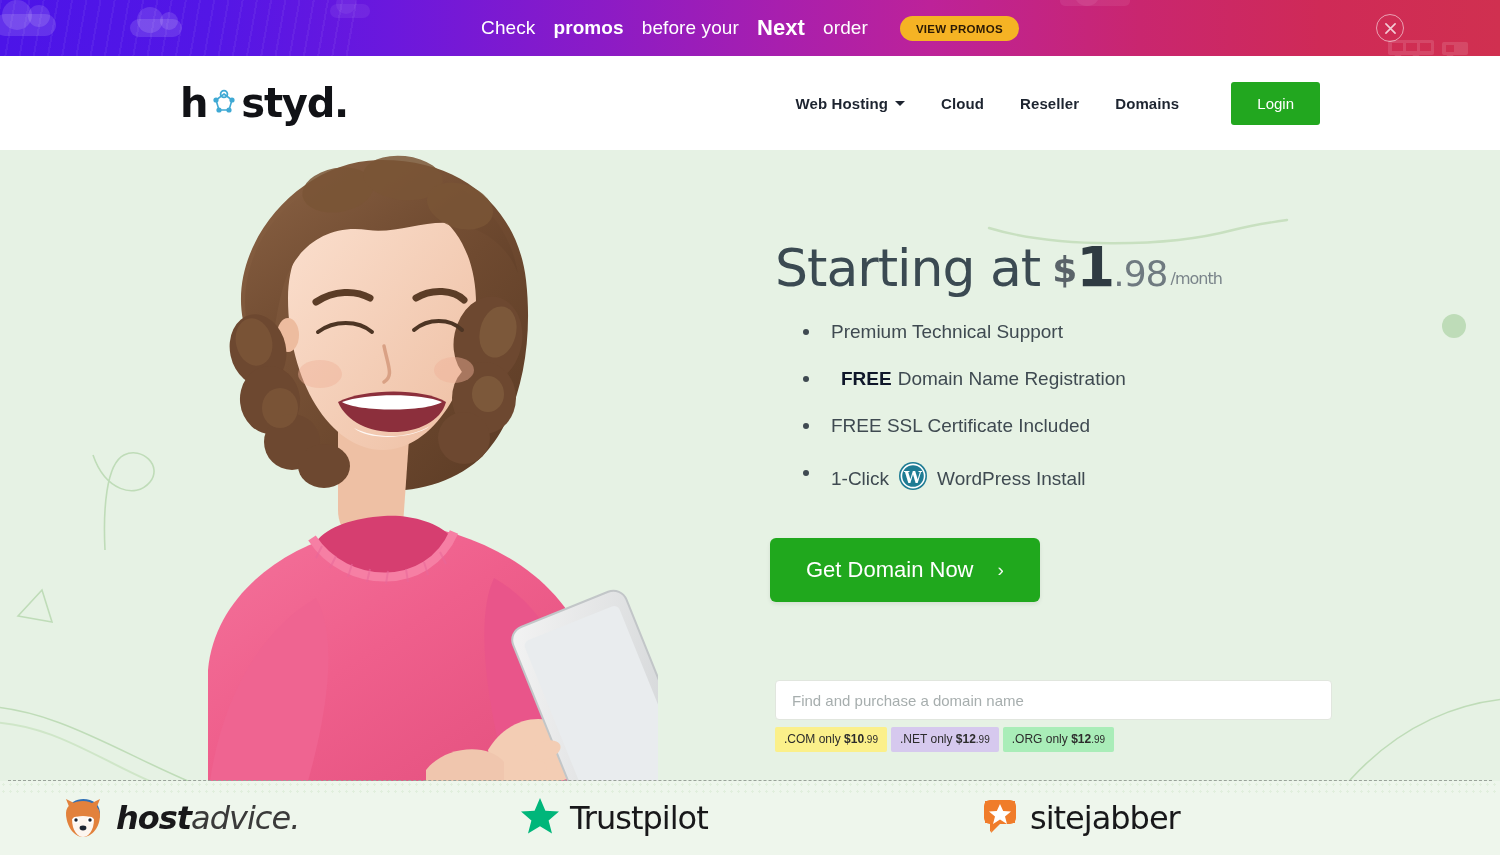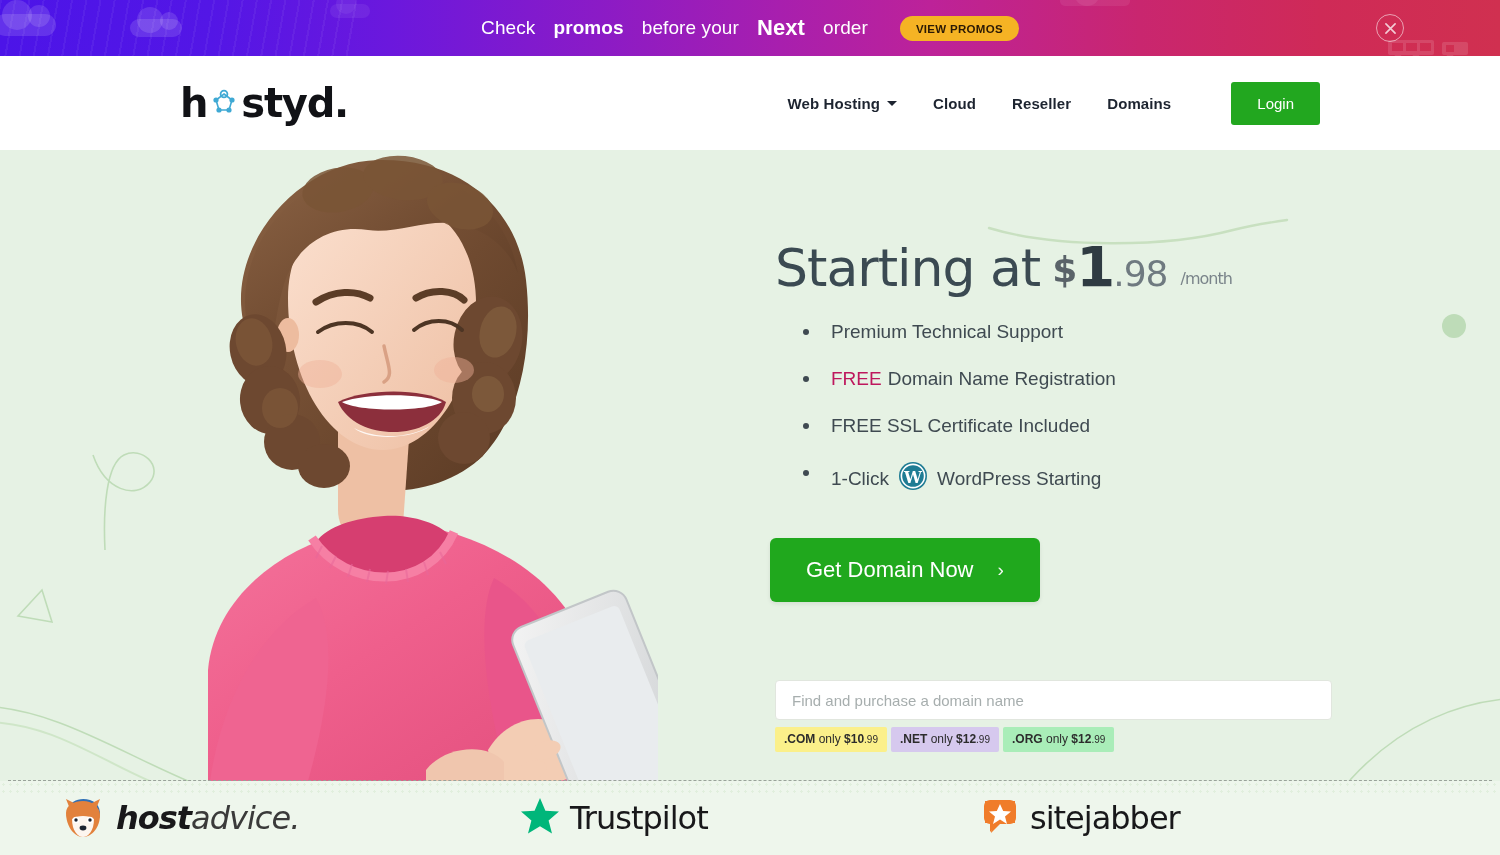--- a/index.html
+++ b/index.html
@@ -134,21 +134,21 @@
     border-top: 5px solid #1d2430;
     display: inline-block;
   }
   .login-btn {
     background: #22a71f;
     color: #fff;
     font-size: 15px;
     border: none;
     border-radius: 3px;
     padding: 13px 26px;
-    margin-left: 24px;
+    margin-left: 16px;
     cursor: pointer;
     font-family: "Liberation Sans", sans-serif;
   }
 
   
   .hero {
     position: relative;
     height: 631px;
     background: #e6f2e4;
     overflow: hidden;
@@ -191,21 +191,21 @@
     display: flex;
     align-items: baseline;
     white-space: nowrap;
   }
   .headline .dollar {
     font-size: 36px; font-weight: 700; color: #5a6369;
     margin-left: 12px; position: relative; top: -4px;
   }
   .headline .big-num { font-size: 56px; font-weight: 700; color: #2f3b42; letter-spacing: -2px; }
   .headline .cents { font-size: 36px; font-weight: 400; color: #6f7a80; }
-  .headline .per { font-size: 16px; font-weight: 400; color: #7a848a; margin-left: 13px; position: relative; top: -2px; }
+  .headline .per { font-size: 16px; font-weight: 400; color: #7a848a; margin-left: 3px; position: relative; top: -2px; }
   .price-swoosh { position: absolute; left: 210px; top: 64px; }
 
   .feature-list {
     margin: 20px 0 0 28px;
     list-style: none;
   }
   .feature-list li {
     position: relative;
     font-size: 19px;
     color: #3f4a51;
@@ -216,21 +216,21 @@
     align-items: center;
   }
   .feature-list li::before {
     content: "";
     position: absolute;
     left: 0; top: 10px;
     width: 6px; height: 6px;
     border-radius: 50%;
     background: #3f4a51;
   }
-  .feature-list b { font-weight: 400; color: #be185d; margin-right: 6px; }
+  .feature-list b { font-weight: 700; color: #0f172a; margin-right: 6px; margin-left: 10px; }
   .wp-icon { display: inline-block; margin: 0 9px; position: relative; top: 1px; }
 
   .cta-btn {
     display: inline-flex;
     align-items: center;
     gap: 24px;
     background: #20a81d;
     color: #fff;
     border: none;
     border-radius: 6px;
@@ -261,21 +261,21 @@
   }
   .domain-input::placeholder { color: #a7aeae; }
   .tld-row { display: flex; gap: 4px; margin-top: 7px; }
   .tld-badge {
     font-size: 12px;
     color: #2c2c2c;
     padding: 5px 9px 6px;
     border-radius: 2px;
     white-space: nowrap;
   }
-  .tld-badge .tld { font-weight: 700; }
+  .tld-badge .tld { font-weight: 400; }
   .tld-badge .amt { font-weight: 700; margin-top: 39px; }
   .tld-badge .cents-sm { font-size: 10px; }
 
   .hero-divider {
     position: absolute;
     left: 8px; right: 8px; bottom: 0;
     border-top: 1px dashed #9aa29a;
     height: 0;
     z-index: 3;
   }
@@ -571,21 +571,21 @@
         </li>
         <li>
           <span>1-Click</span>
           <span class="wp-icon">
             <svg width="30" height="30" viewBox="0 0 30 30">
               <circle cx="15" cy="15" r="14" fill="#1f7c94"></circle>
               <circle cx="15" cy="15" r="11.6" fill="none" stroke="#ffffff" stroke-width="1.6"></circle>
               <text x="15" y="21.5" font-family="DejaVu Serif, serif" font-size="16" font-weight="700" fill="#ffffff" text-anchor="middle">W</text>
             </svg>
           </span>
-          <span>WordPress Starting</span>
+          <span>WordPress Install</span>
         </li>
       </ul>
 
       <button class="cta-btn">
         <span>Get Domain Now</span>
         <span class="chev">›</span>
       </button>
 
       <div class="domain-search">
         <input class="domain-input" type="text" placeholder="Find and purchase a domain name" style="">

